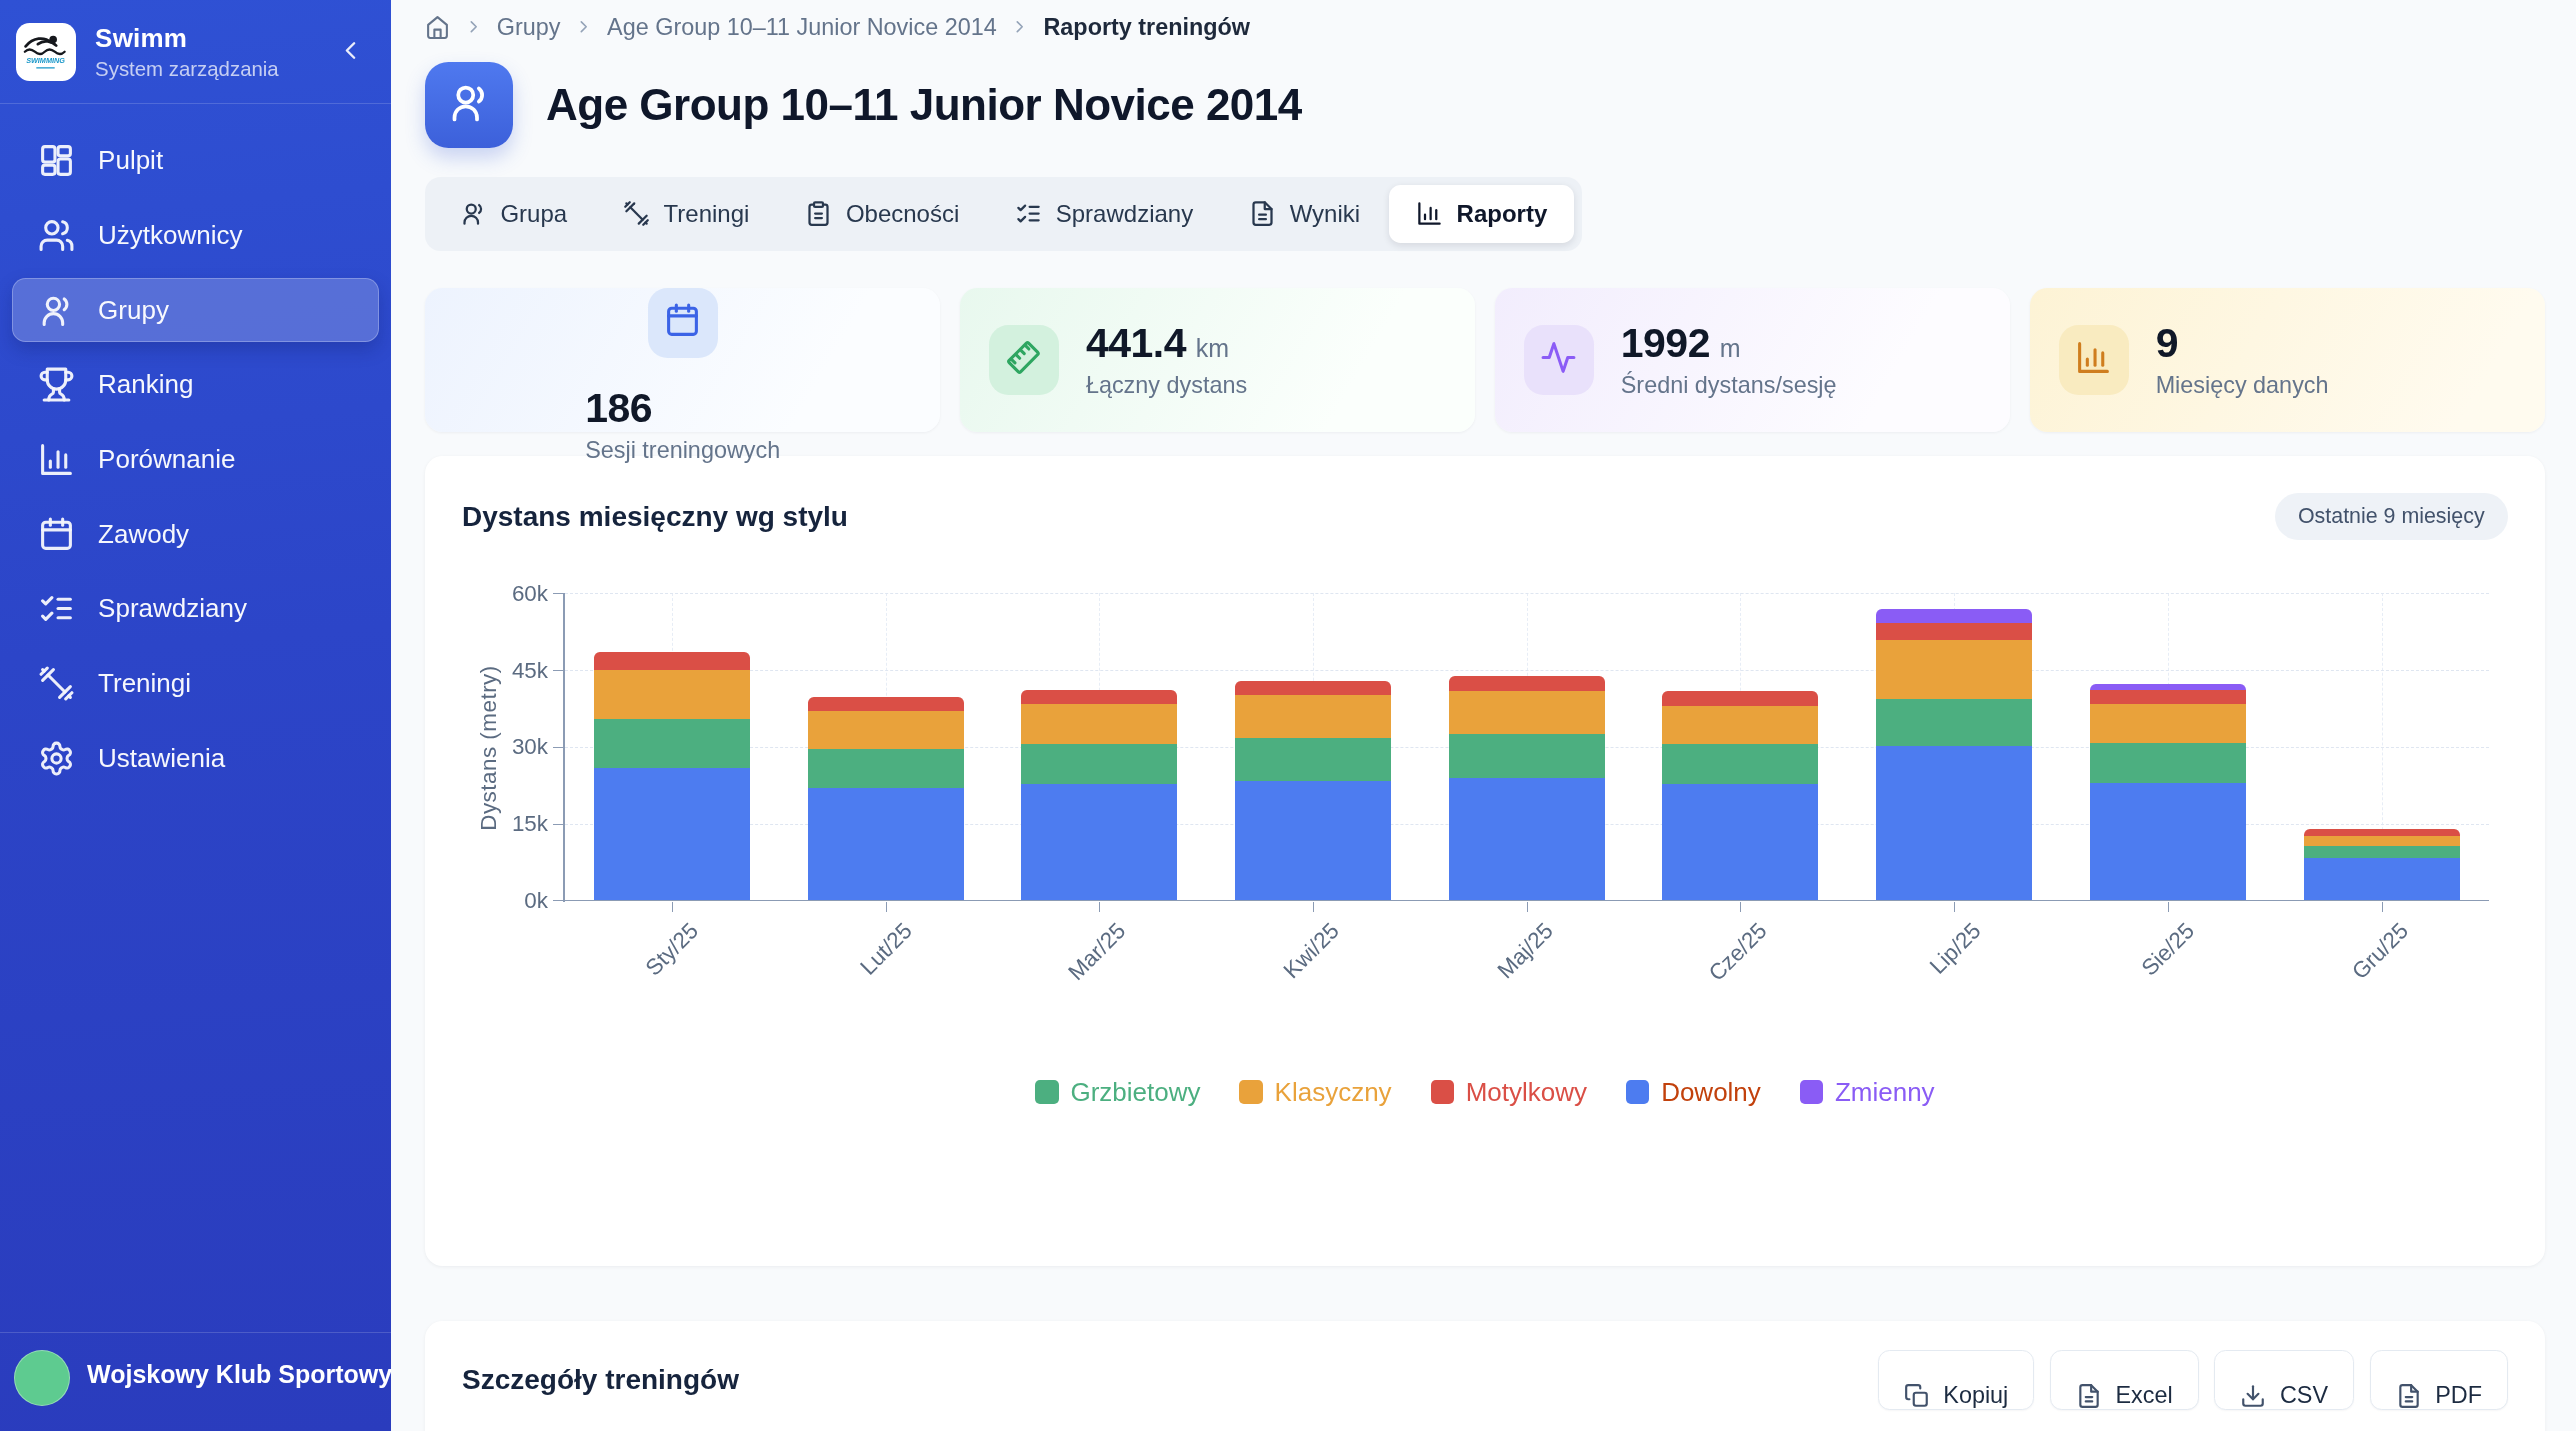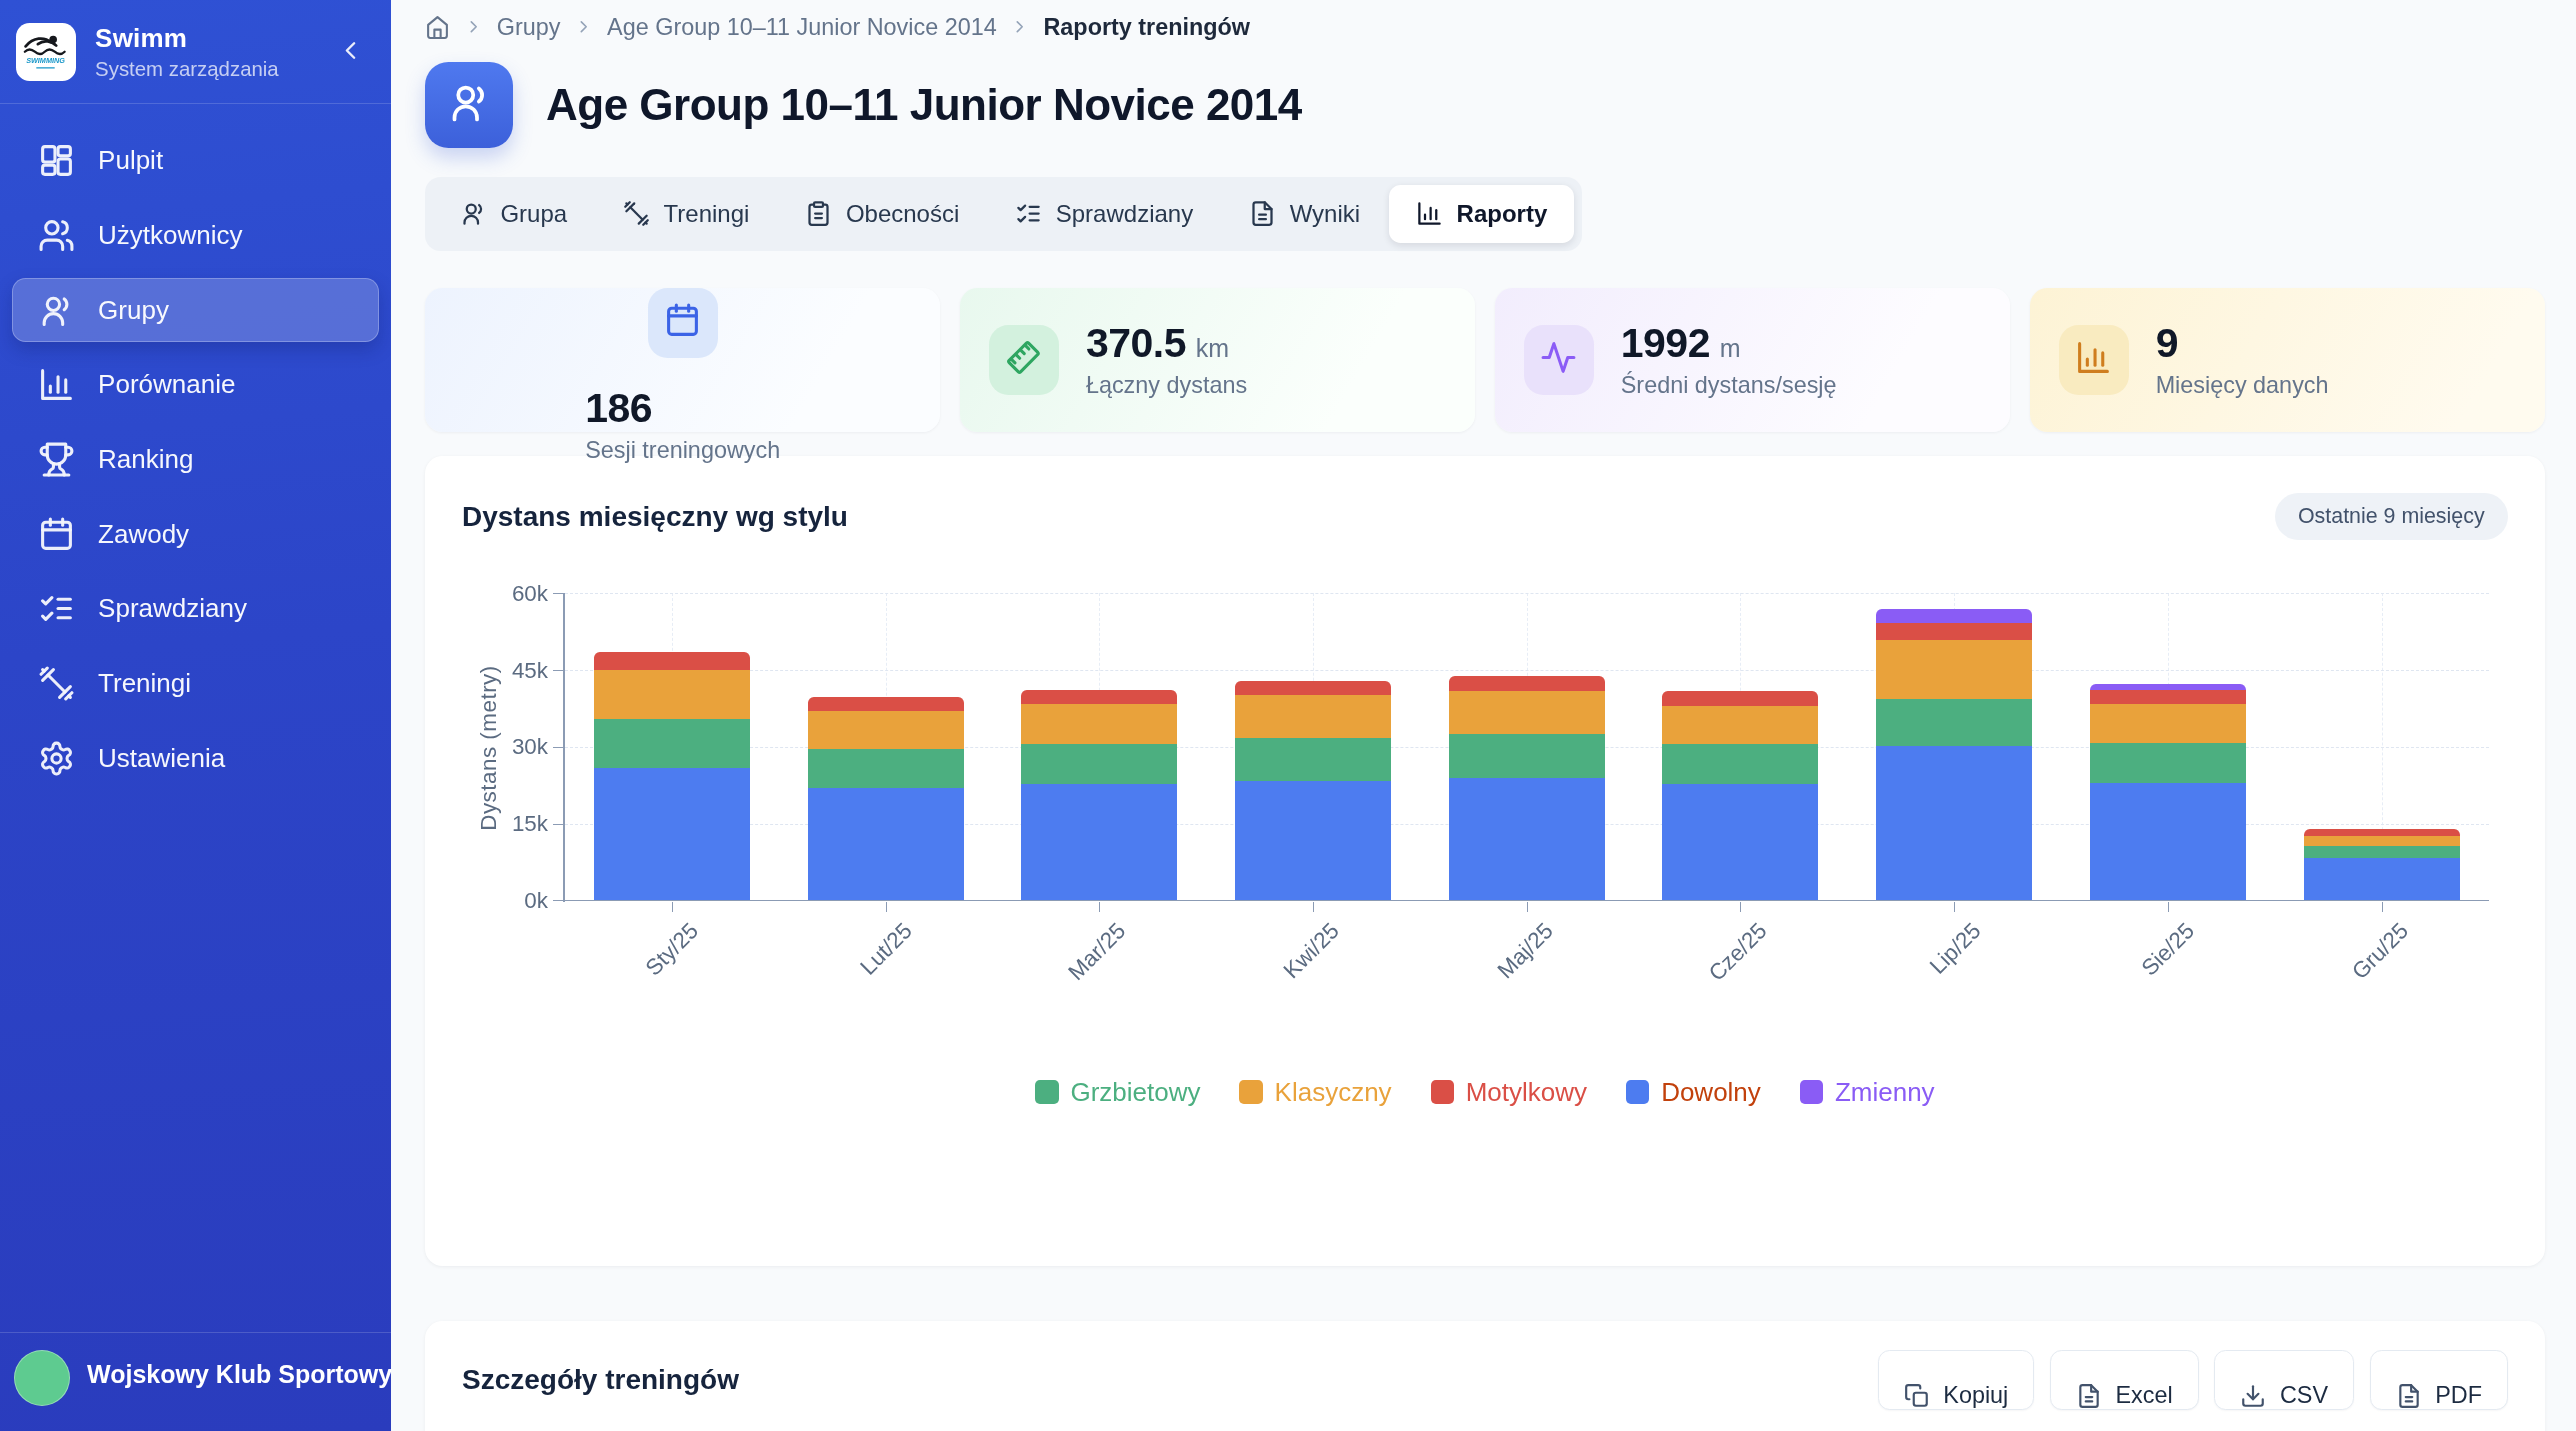--- a/index.html
+++ b/index.html
@@ -174,37 +174,37 @@
         <div class="nav-item active">
           <span class="icon"><svg viewBox="0 0 24 24" fill="none" stroke="currentColor" stroke-width="2" stroke-linecap="round" stroke-linejoin="round">
               <circle cx="10" cy="8" r="4"></circle>
               <path d="M4 21v-1a6 6 0 0 1 12 0v1"></path>
               <path d="M17 4.5a4.4 4.4 0 0 1 0 7"></path>
             </svg></span>
           <span>Grupy</span>
         </div>
         <div class="nav-item">
           <span class="icon"><svg viewBox="0 0 24 24" fill="none" stroke="currentColor" stroke-width="2" stroke-linecap="round" stroke-linejoin="round">
-              <path d="M3 3v18h18"></path>
-              <path d="M8 17v-4"></path>
-              <path d="M13 17V7"></path>
-              <path d="M18 17v-8"></path>
-            </svg></span>
-          <span>Porównanie</span>
-        </div>
-        <div class="nav-item">
-          <span class="icon"><svg viewBox="0 0 24 24" fill="none" stroke="currentColor" stroke-width="2" stroke-linecap="round" stroke-linejoin="round">
               <path d="M6 9H4.5a2.5 2.5 0 0 1 0-5H6"></path>
               <path d="M18 9h1.5a2.5 2.5 0 0 0 0-5H18"></path>
               <path d="M4 22h16"></path>
               <path d="M10 14.66V17c0 .55-.47.98-.97 1.21C7.85 18.75 7 20.24 7 22"></path>
               <path d="M14 14.66V17c0 .55.47.98.97 1.21C16.15 18.75 17 20.24 17 22"></path>
               <path d="M18 2H6v7a6 6 0 0 0 12 0V2Z"></path>
             </svg></span>
           <span>Ranking</span>
+        </div>
+        <div class="nav-item">
+          <span class="icon"><svg viewBox="0 0 24 24" fill="none" stroke="currentColor" stroke-width="2" stroke-linecap="round" stroke-linejoin="round">
+              <path d="M3 3v18h18"></path>
+              <path d="M8 17v-4"></path>
+              <path d="M13 17V7"></path>
+              <path d="M18 17v-8"></path>
+            </svg></span>
+          <span>Porównanie</span>
         </div>
         <div class="nav-item">
           <span class="icon"><svg viewBox="0 0 24 24" fill="none" stroke="currentColor" stroke-width="2" stroke-linecap="round" stroke-linejoin="round">
               <rect x="3" y="4" width="18" height="17" rx="2"></rect>
               <path d="M8 2v4"></path>
               <path d="M16 2v4"></path>
               <path d="M3 9h18"></path>
             </svg></span>
           <span>Zawody</span>
         </div>
@@ -378,21 +378,21 @@
             <span class="icon"><svg viewBox="0 0 24 24" fill="none" stroke="currentColor" stroke-width="2" stroke-linecap="round" stroke-linejoin="round">
                 <path d="M21.3 8.7 15.3 2.7a1 1 0 0 0-1.4 0L2.7 13.9a1 1 0 0 0 0 1.4l6 6a1 1 0 0 0 1.4 0L21.3 10a1 1 0 0 0 0-1.3Z"></path>
                 <path d="m7.5 10.5 2 2"></path>
                 <path d="m10.5 7.5 2 2"></path>
                 <path d="m13.5 4.5 2 2"></path>
                 <path d="m4.5 13.5 2 2"></path>
               </svg></span>
           </div>
           <div>
             <div class="stat-value-row">
-              <span class="stat-value">370.5</span>
+              <span class="stat-value">441.4</span>
               <span class="stat-unit">km</span>
             </div>
             <div class="stat-label">Łączny dystans</div>
           </div>
         </div>
         <div class="stat-card purple">
           <div class="stat-icon">
             <span class="icon"><svg viewBox="0 0 24 24" fill="none" stroke="currentColor" stroke-width="2" stroke-linecap="round" stroke-linejoin="round">
                 <path d="M22 12h-4l-3 9L9 3l-3 9H2"></path>
               </svg></span>

